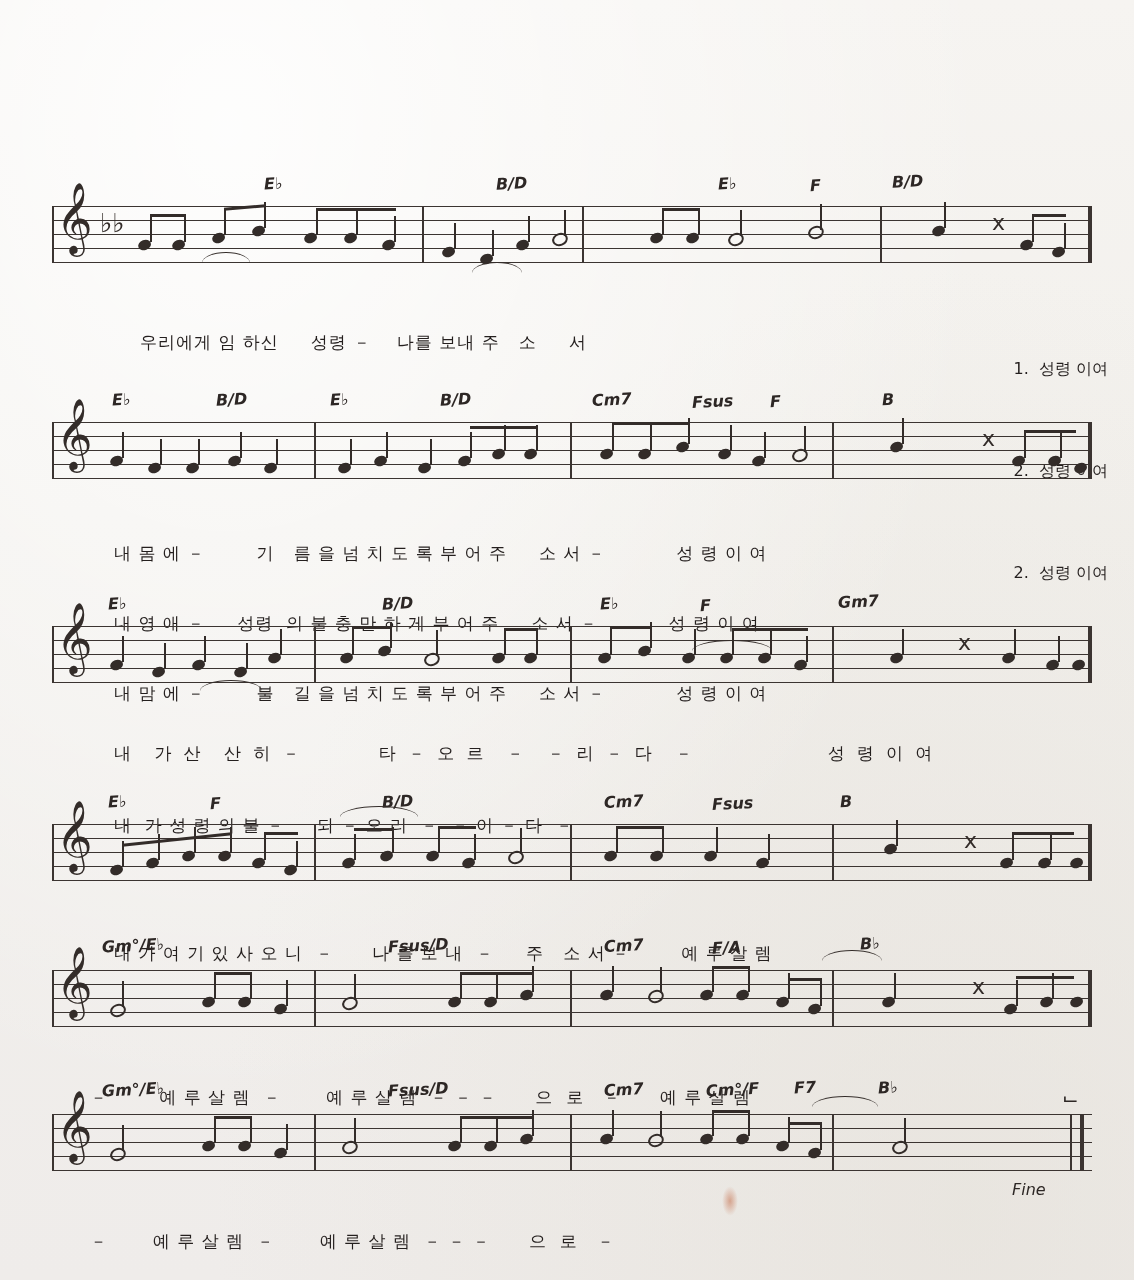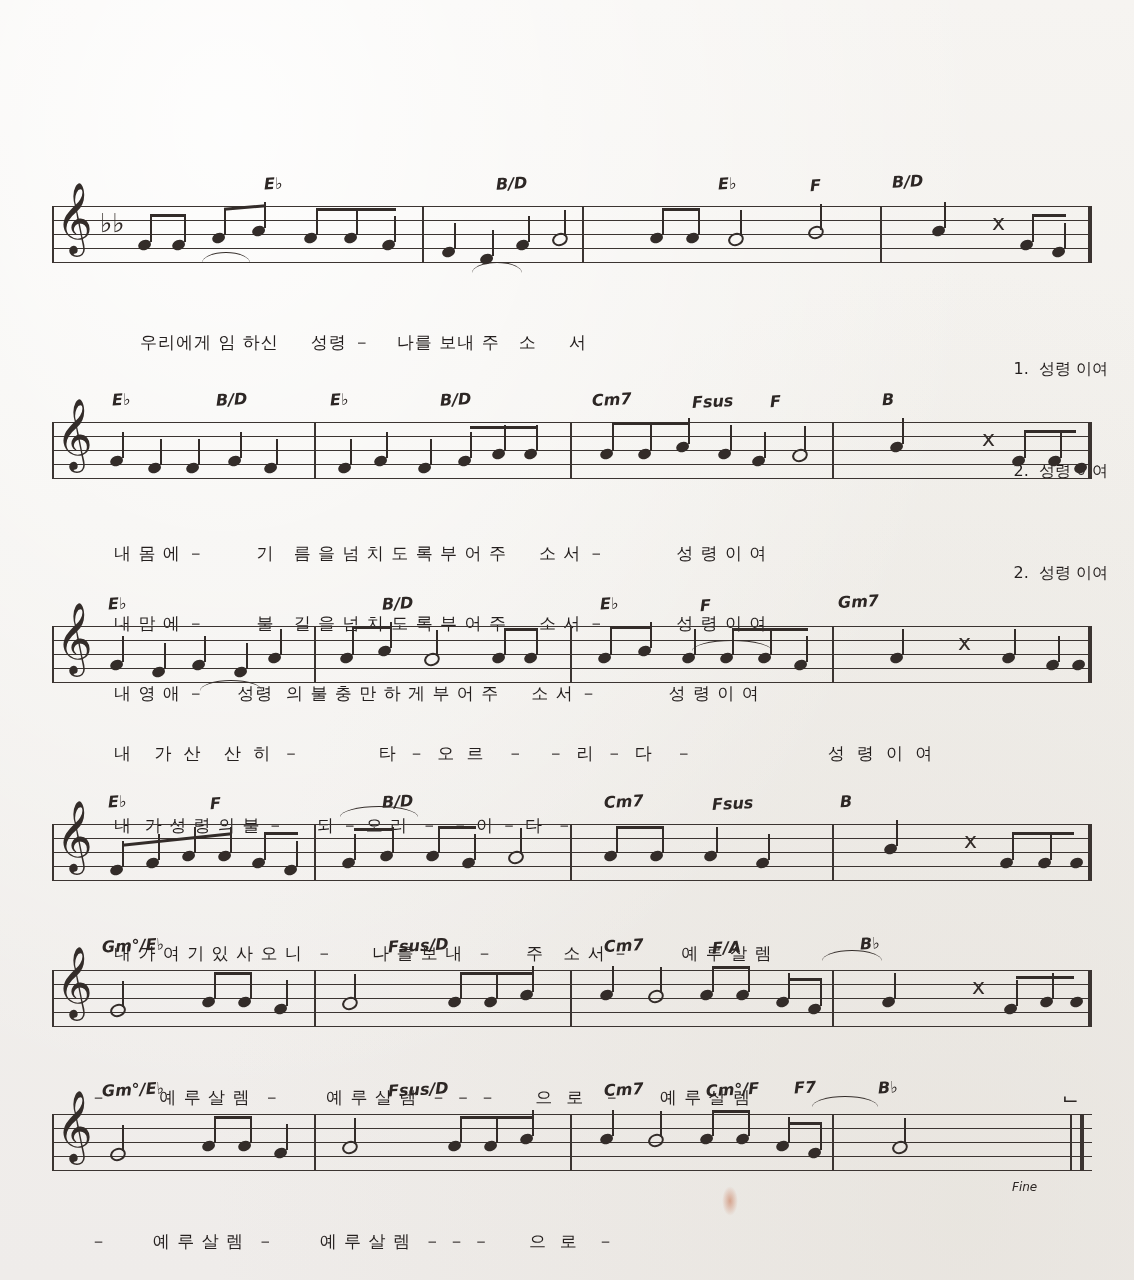--- a/index.html
+++ b/index.html
@@ -177,21 +177,21 @@
     position: absolute;
     right: 18px;
     font-size: 16px;
     color: #241f1e;
     line-height: 34px;
     white-space: pre;
     text-align: left;
   }
   .fine {
     position: absolute;
-    font-size: 12px;
+    font-size: 16px;
     font-style: italic;
     color: #2d2725;
   }
   .fermata {
     position: absolute;
     font-size: 20px;
     color: #2d2725;
   }
   .smudge {
     position: absolute;
@@ -360,22 +360,22 @@
       <div class="chord" style="left:388px; top:-26px;">B/D</div>
       <div class="chord" style="left:540px; top:-26px;">Cm7</div>
       <div class="chord" style="left:640px; top:-24px;">Fsus</div>
       <div class="chord" style="left:718px; top:-24px;">F</div>
       <div class="chord" style="left:830px; top:-26px;">B</div>
     </div>
   </div>
 
   <div class="lyrics" style="top:498px;">
     <div class="lyric-line" style="padding-left:62px;">내 몸 에 －        기   름 을 넘 치 도 록 부 어 주     소 서 －           성 령 이 여</div>
+    <div class="lyric-line" style="padding-left:62px;">내 영 애 －     성령  의 불 충 만 하 게 부 어 주     소 서 －           성 령 이 여</div>
     <div class="lyric-line" style="padding-left:62px;">내 맘 에 －        불   길 을 넘 치 도 록 부 어 주     소 서 －           성 령 이 여</div>
-    <div class="lyric-line" style="padding-left:62px;">내 영 애 －     성령  의 불 충 만 하 게 부 어 주     소 서 －           성 령 이 여</div>
   </div>
 
   <div class="system" style="top:620px;">
     <div class="staff">
       <div class="line"></div>
       <div class="line"></div>
       <div class="line"></div>
       <div class="line"></div>
       <div class="line"></div>
       <div class="clef">𝄞</div>

